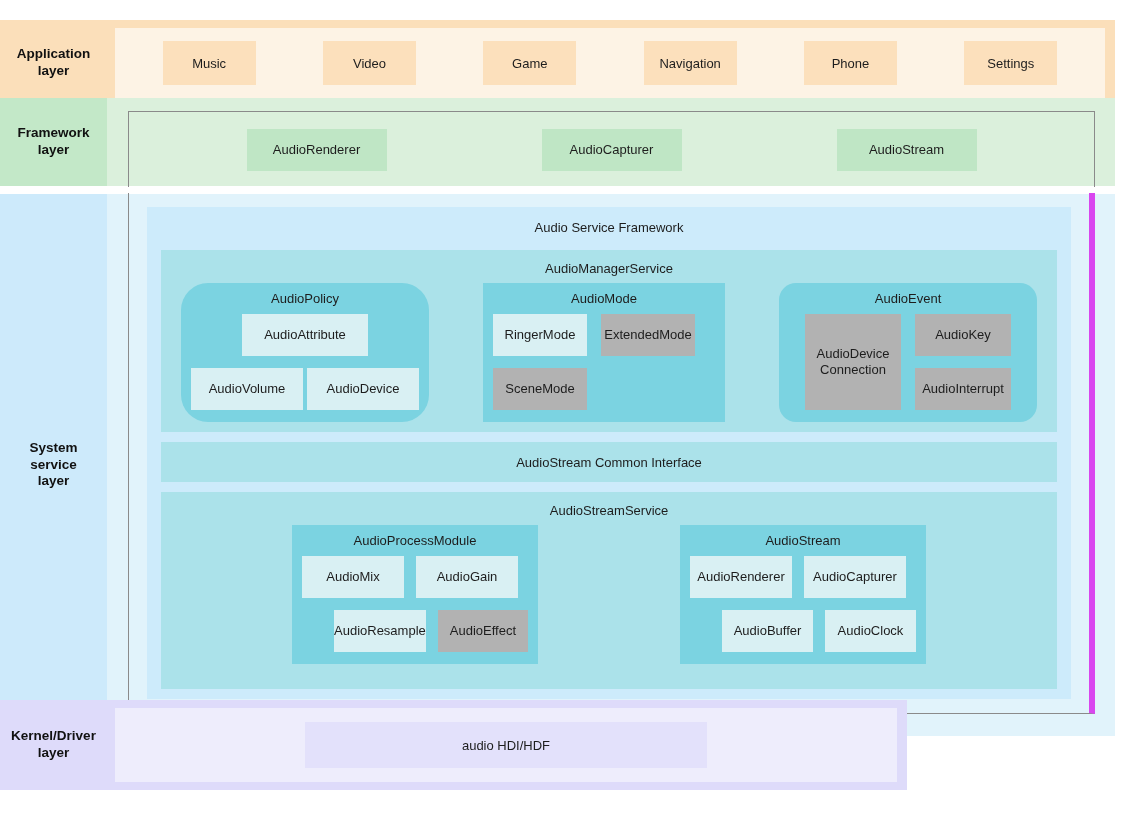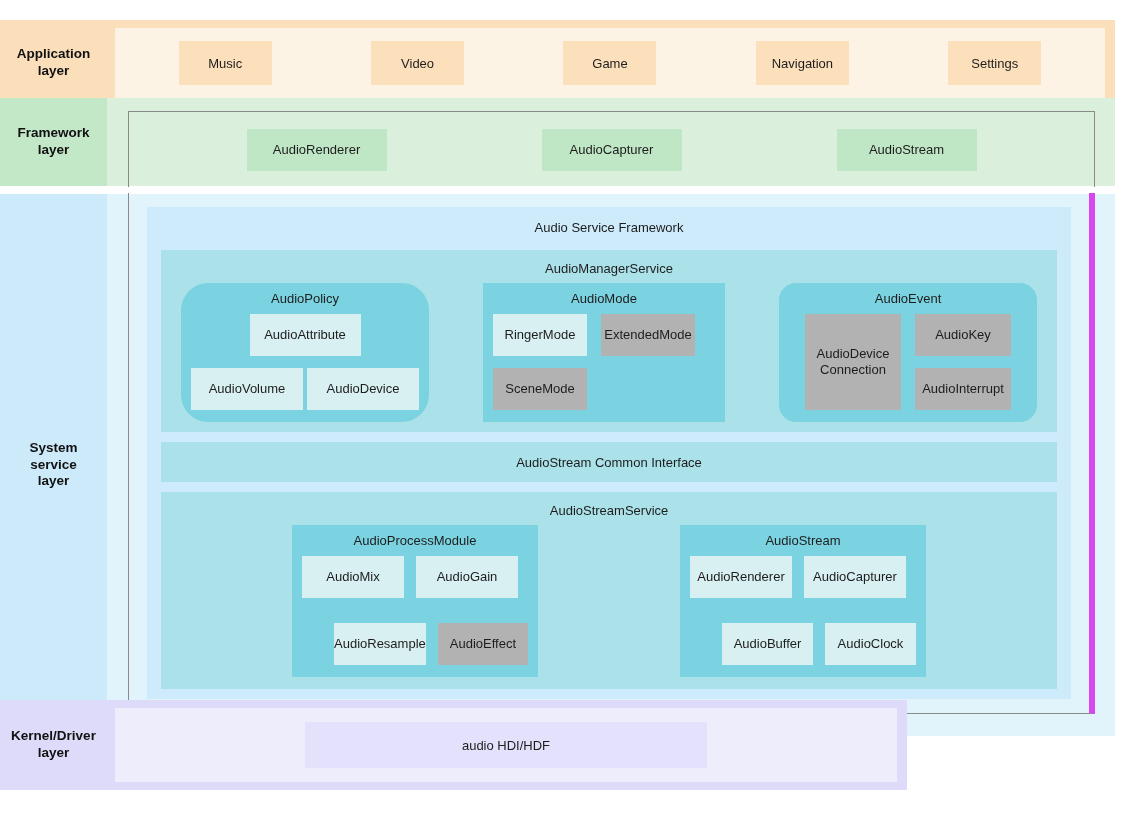--- a/index.html
+++ b/index.html
@@ -174,21 +174,21 @@
     font-size: 13px;
     line-height: 1.2;
     color: #1d1d1d;
     height: 42px;
   }
   .leaf.gray { background: #b2b2b2; }
 
   
   .g-policy { width: 248px; border-radius: 27px; }
   .g-policy .r1 { display: flex; justify-content: center; }
-  .g-policy .r1 .leaf { width: 111px; }
+  .g-policy .r1 .leaf { width: 126px; }
   .g-policy .r2 { display: flex; justify-content: space-between; margin-top: 12px; }
   .g-policy .r2 .leaf { width: 112px; }
 
   
   .g-mode { width: 242px; }
   .g-mode .r1 { display: flex; gap: 14px; }
   .g-mode .r1 .leaf { width: 94px; }
   .g-mode .r2 { display: flex; margin-top: 12px; }
   .g-mode .r2 .leaf { width: 94px; }
 
@@ -220,21 +220,21 @@
     padding: 6px 0 12px 0;
     flex: 1 1 auto;
   }
   .ass-row {
     display: flex;
     justify-content: space-around;
     padding: 0 60px;
   }
   .g-process, .g-stream { width: 246px; }
   .grid2 { display: flex; gap: 12px; }
-  .grid2 + .grid2 { margin-top: 25px; padding-left: 32px; }
+  .grid2 + .grid2 { margin-top: 12px; padding-left: 32px; }
   .grid2 .leaf { width: 102px; }
 
   
   #kernel-band {
     left: 0; top: 700px;
     width: 907px; height: 90px;
     background: #dedbfa;
   }
   #kernel-band .band-label { width: 107px; background: #dedbfa; }
   #kernel-band .band-body {
@@ -265,20 +265,21 @@
       <span>
         <span>Application</span><br>
         <span>layer</span>
       </span>
     </div>
     <div class="band-body">
       <div class="app-chip">Music</div>
       <div class="app-chip">Video</div>
       <div class="app-chip">Game</div>
       <div class="app-chip">Navigation</div>
+      <div class="app-chip">Phone</div>
       <div class="app-chip">Settings</div>
     </div>
   </div>
 
   <div class="band" id="fw-band">
     <div class="band-label">
       <span>
         <span>Framework</span><br>
         <span>layer</span>
       </span>

